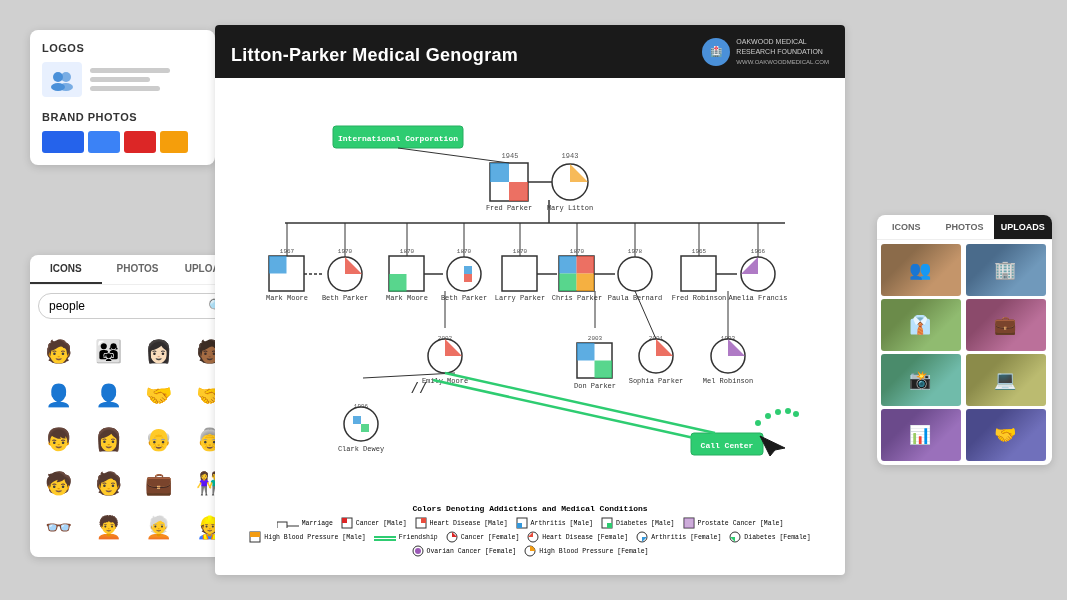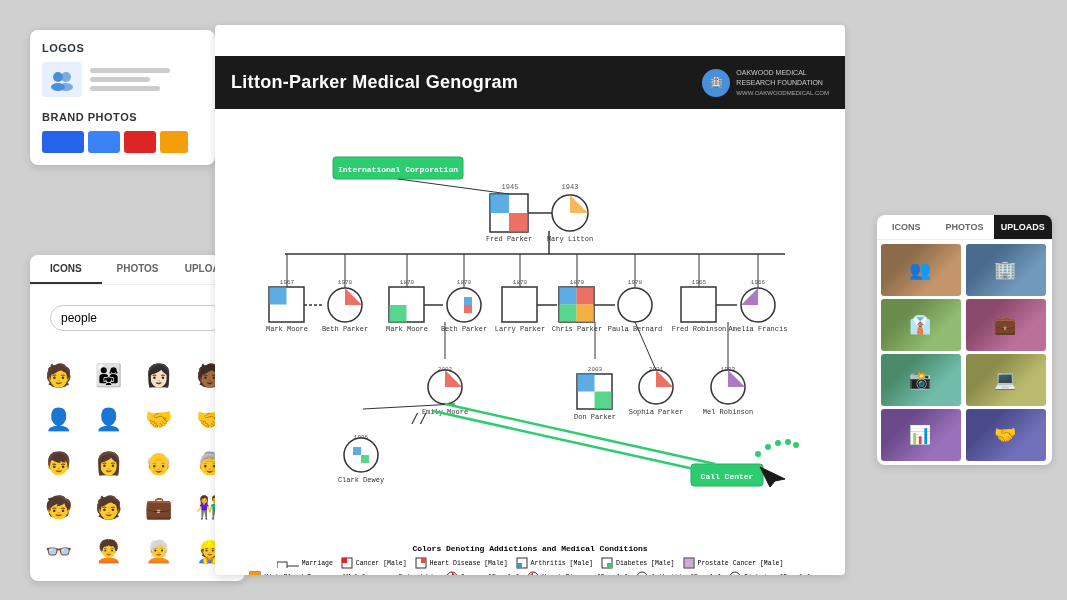--- a/index.html
+++ b/index.html
@@ -88,21 +88,21 @@
       cursor: pointer;
       color: #666;
     }
     .panel-tab.active {
       color: #333;
       border-bottom: 2px solid #333;
     }
     .search-bar {
       display: flex;
       align-items: center;
-      margin: 20px;
+      margin: 8px;
       border: 1px solid #ccc;
       border-radius: 20px;
       padding: 4px 10px;
       gap: 4px;
     }
     .search-input {
       border: none;
       outline: none;
       flex: 1;
       font-size: 12px;
@@ -139,23 +139,22 @@
       background: white;
       border-radius: 4px;
       box-shadow: 0 2px 8px rgba(0,0,0,0.15);
       overflow: hidden;
     }
     .genogram-header {
       background: #1a1a1a;
       color: white;
       padding: 12px 16px;
       display: flex;
-      align-items: center;
+      align-items: flex-end;
       justify-content: space-between;
-      margin-top: 31px;
     }
     .genogram-title {
       font-size: 18px;
       font-weight: bold;
       letter-spacing: 0.3px;
     }
     .foundation-logo {
       display: flex;
       align-items: center;
       gap: 6px;
@@ -183,21 +182,21 @@
       position: relative;
       width: 100%;
       height: calc(100% - 50px);
       overflow: hidden;
       font-family: Liberation Mono, monospace;
     }
 
     
     .legend-area {
       position: absolute;
-      bottom: 8px;
+      bottom: 17px;
       left: 0;
       right: 0;
       padding: 4px 8px;
       font-size: 7px;
     }
     .legend-title {
       text-align: center;
       font-weight: bold;
       font-size: 8px;
       margin-bottom: 4px;

